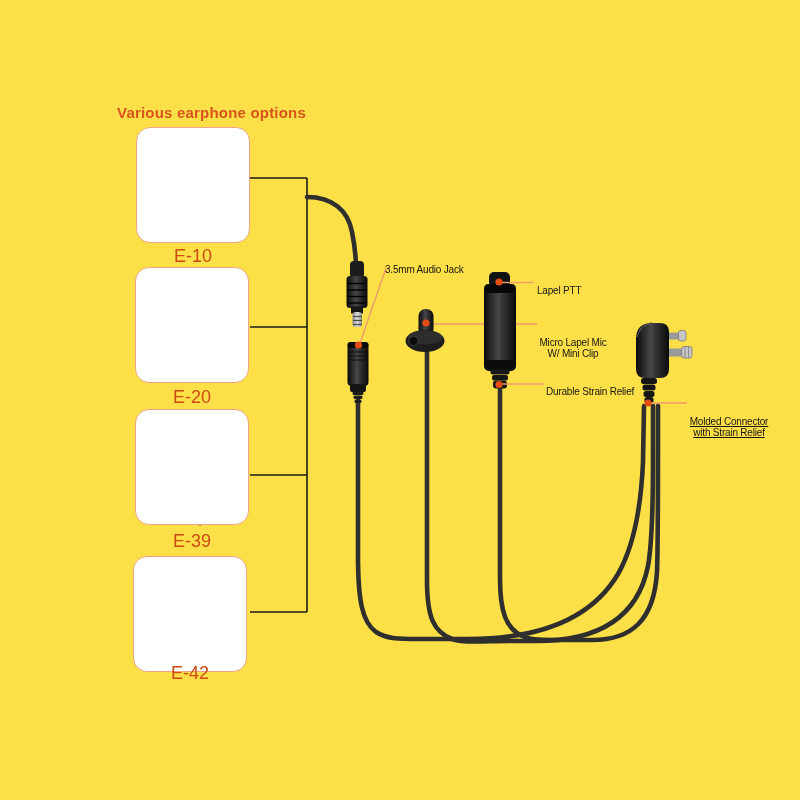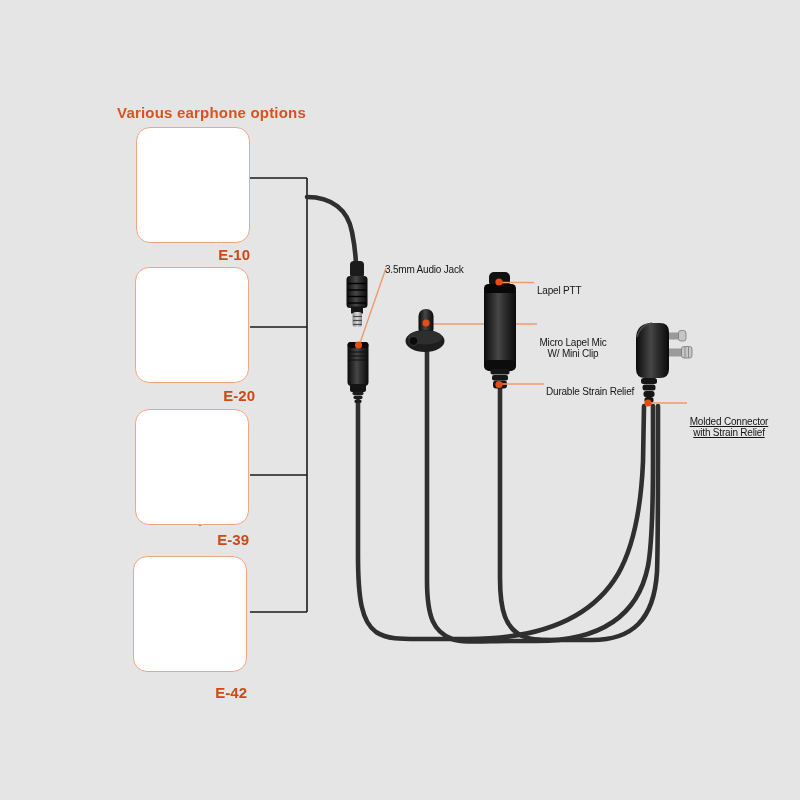--- a/index.html
+++ b/index.html
@@ -1,27 +1,27 @@
 <!DOCTYPE html>
 <html><head>
 <meta charset="utf-8">
 <style>
   html,body{margin:0;padding:0;background:#fff;}
   #stage{
-    position:relative;width:800px;height:800px;background:#e5e5e5;overflow:hidden;
+    position:relative;width:800px;height:800px;background:#fde047;overflow:hidden;
     font-family:"Liberation Sans", sans-serif;
   }
   #art{position:absolute;left:0;top:0;}
   .txt{position:absolute;white-space:nowrap;}
   .title{
     left:117px;top:104px;font-size:15px;font-weight:bold;color:#d8531e;
     letter-spacing:.2px;
   }
   .optlabel{
-    width:114px;text-align:right;font-size:15px;font-weight:bold;color:#cc4a16;
+    width:114px;text-align:center;font-size:18px;font-weight:normal;color:#cc4a16;
   }
   .ann{font-size:10px;color:#161616;letter-spacing:-0.2px;margin-top:8px;}
   .ann2{font-size:10px;color:#161616;letter-spacing:-0.2px;text-align:center;line-height:11px;white-space:nowrap;margin-top:24px;}
   .optbox{
     position:absolute;width:114px;height:116px;border:1.5px solid #f0a686;
     border-radius:14px;background:#fff;box-sizing:border-box;
   }
 </style>
 </head>
 <body>
@@ -219,23 +219,23 @@
   </svg>
 
   <div class="txt title">Various earphone options</div>
 
   <div class="optbox" style="left:136px;top:127px;"></div>
   <div class="optbox" style="left:135px;top:267px;"></div>
   <div class="optbox" style="left:135px;top:409px;"></div>
   <div class="optbox" style="left:133px;top:556px;"></div>
 
   <div class="txt optlabel" style="left:136px;top:246px;">E-10</div>
-  <div class="txt optlabel" style="left:141px;top:387px;">E-20</div>
+  <div class="txt optlabel" style="left:135px;top:387px;">E-20</div>
   <div class="txt optlabel" style="left:135px;top:531px;">E-39</div>
-  <div class="txt optlabel" style="left:133px;top:684px;">E-42</div>
+  <div class="txt optlabel" style="left:133px;top:663px;">E-42</div>
 
   <div class="txt ann" style="left:385px;top:256px;">3.5mm Audio Jack</div>
   <div class="txt ann" style="left:537px;top:277px;">Lapel PTT</div>
 
   <div class="txt ann2" style="left:535px;top:313px;width:76px;">
     <div>Micro Lapel Mic</div>
     <div>W/ Mini Clip</div>
   </div>
 
   <div class="txt ann" style="left:546px;top:378px;">Durable Strain Relief</div>

